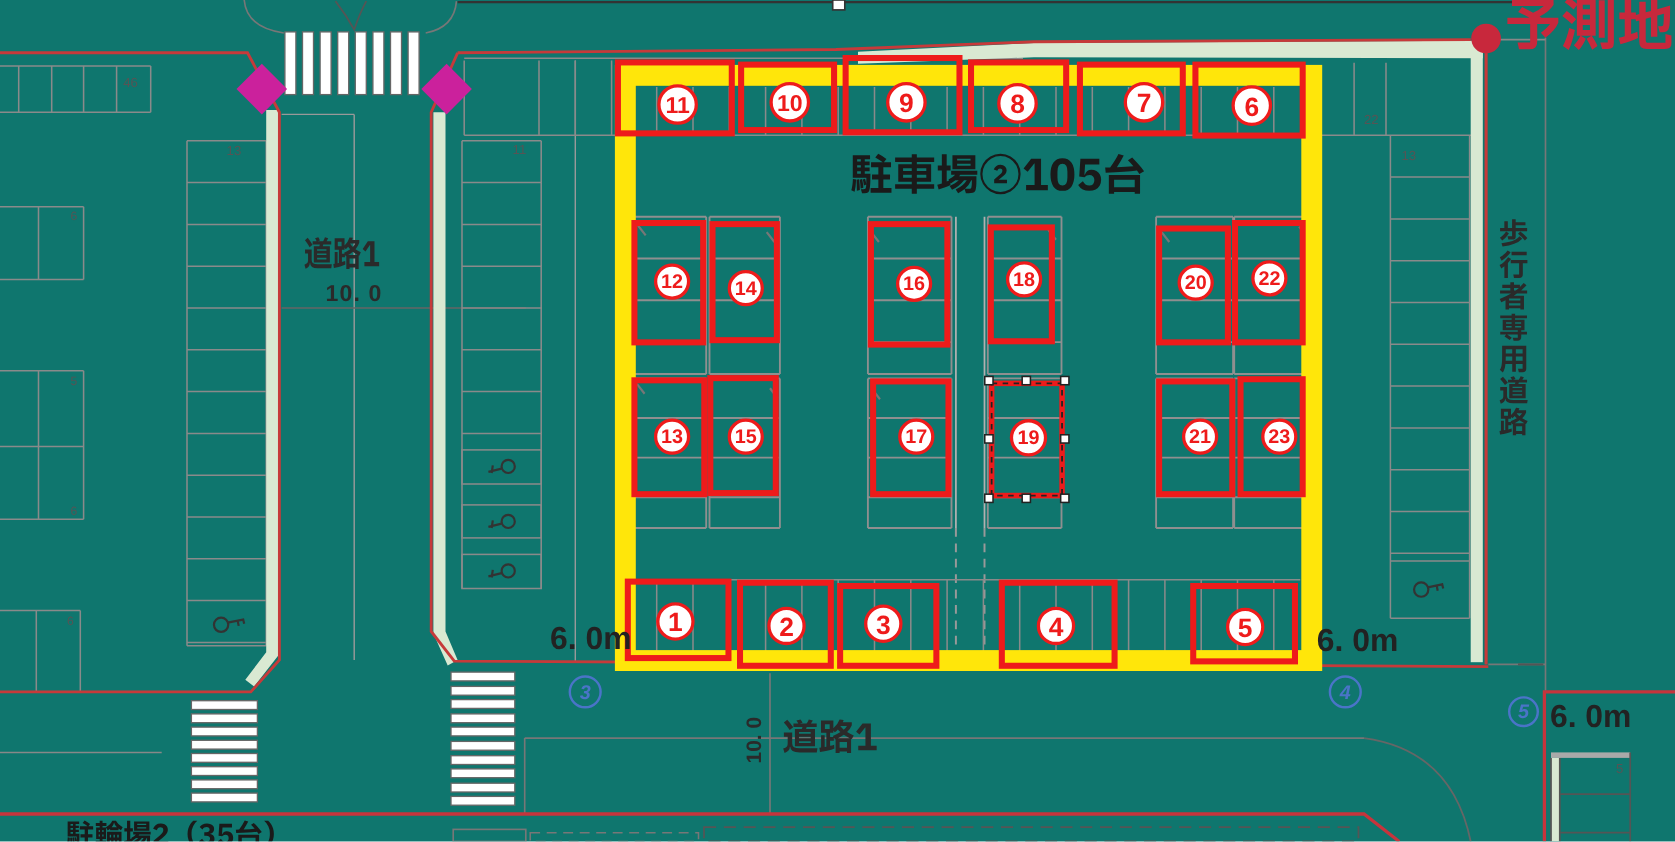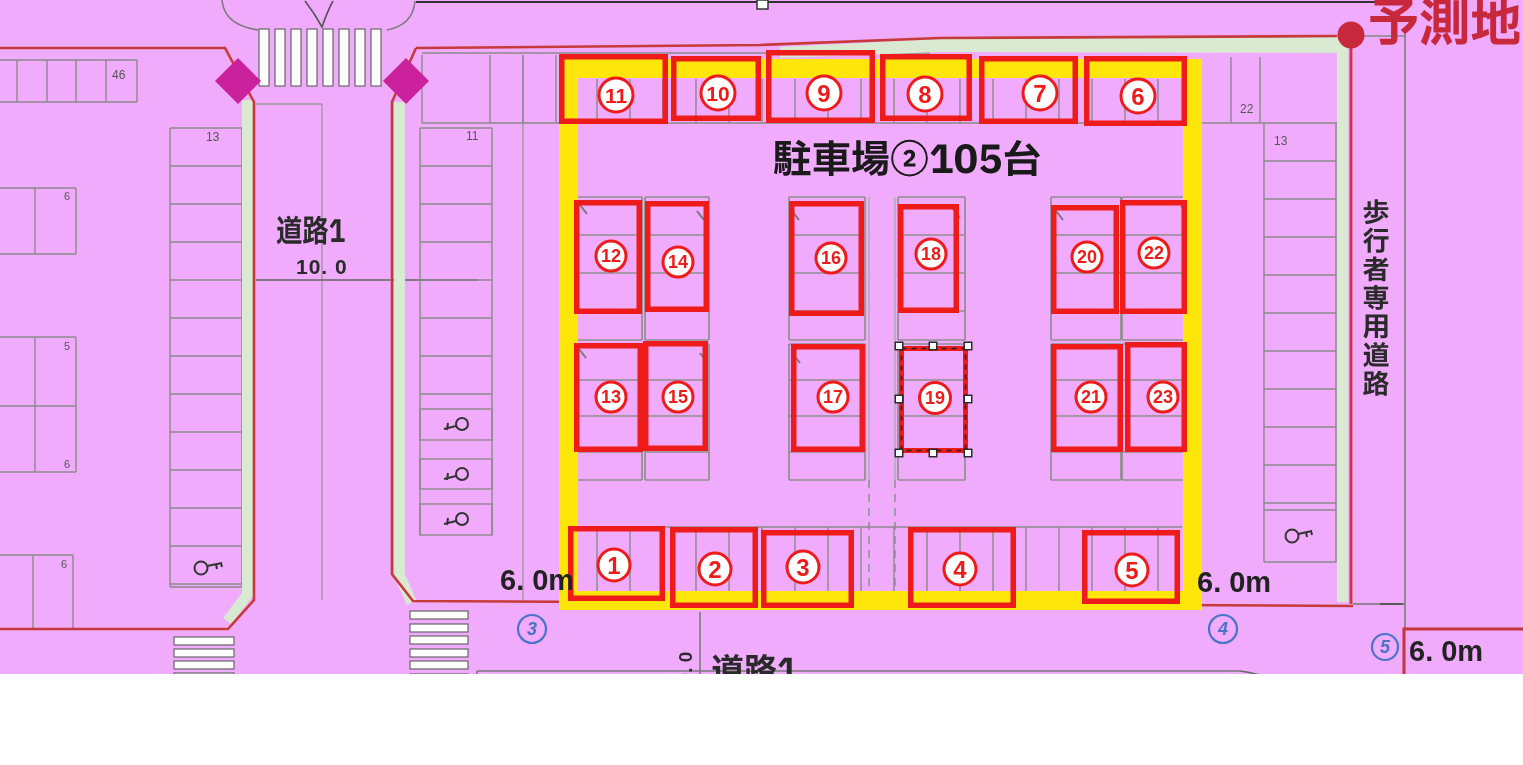--- a/index.html
+++ b/index.html
@@ -1,14 +1,14 @@
 <!DOCTYPE html>
 <html><head><meta charset="utf-8"><style>
 html,body{margin:0;padding:0;background:#fff;}
-#plan{position:relative;width:1523px;height:674px;background:#f0abfc;overflow:hidden;font-family:"Liberation Sans",sans-serif;}
+#plan{position:relative;width:1523px;height:765px;background:#0f766e;overflow:hidden;font-family:"Liberation Sans",sans-serif;}
 svg{position:absolute;left:0;top:0;}
 text{font-family:"Liberation Sans",sans-serif;}
 </style></head><body>
 
 <div id="plan">
 <svg width="1523" height="765" viewBox="0 0 1523 765">
 
 <g stroke="#8a8a8a" stroke-width="1.4" fill="none">
         <path d="M0,60 H137 M0,102 H137 M17,60 V102 M47,60 V102 M76,60 V102 M106,60 V102 M137,60 V102"></path>
       </g>

